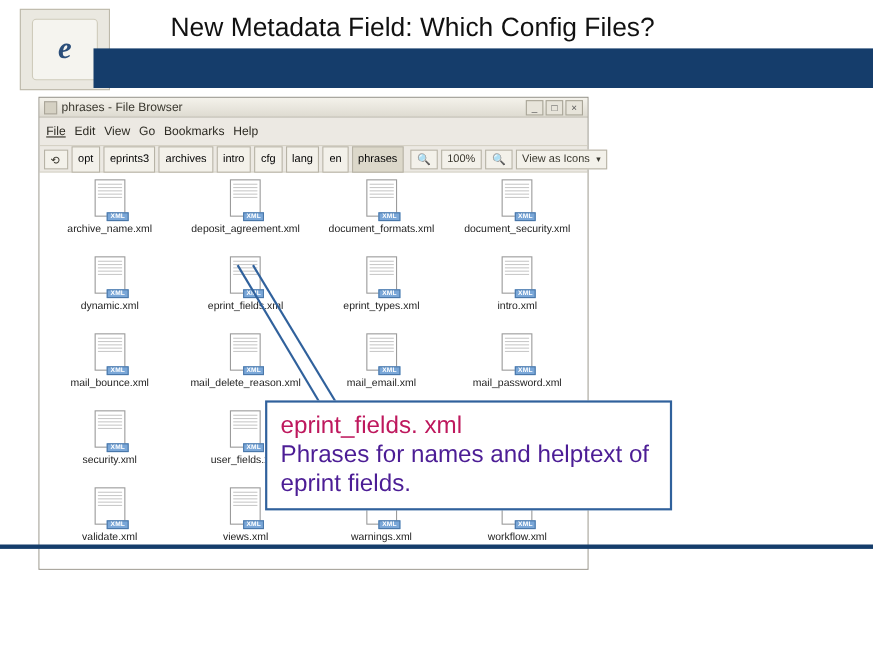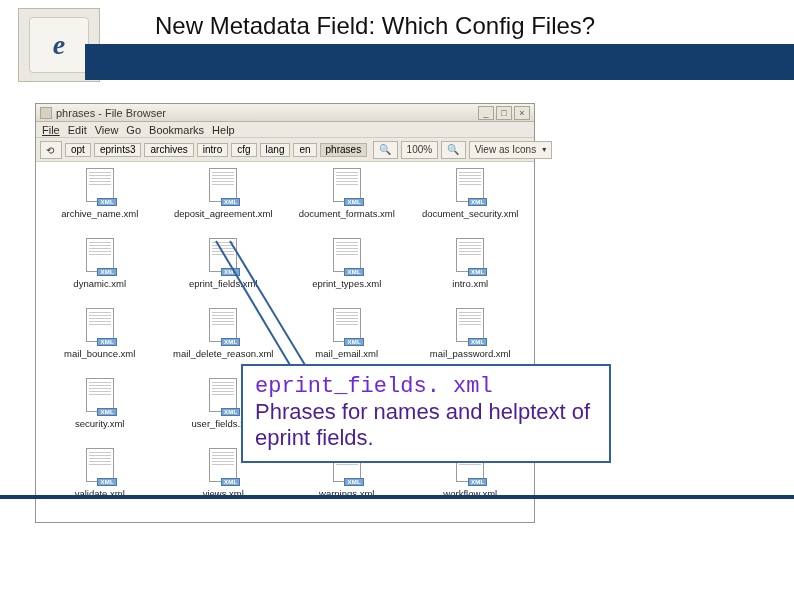--- a/index.html
+++ b/index.html
@@ -7,49 +7,49 @@
   body { width: 794px; height: 595px; background: #fff; font-family: Arial, Helvetica, sans-serif; position: relative; overflow: hidden; }
 
   
   .slide-header { position: relative; height: 80px; width: 100%; }
   .logo-box { position: absolute; left: 18px; top: 8px; width: 82px; height: 74px; background: #eae8e0; border: 1px solid #bdb9aa; }
   .logo-inner { position: absolute; left: 10px; top: 8px; width: 60px; height: 56px; background: #f5f4ef; border: 1px solid #cfcbbb; border-radius: 4px; display:flex; align-items:center; justify-content:center; color:#2b4e7a; font-style: italic; font-weight: bold; font-size: 28px; font-family: Georgia, serif; }
   .blue-band { position: absolute; left: 85px; right: 0; top: 44px; height: 36px; background: #153d6b; }
   .slide-title { position: absolute; left: 155px; top: 12px; font-size: 24px; color: #111; }
 
   
-  .fb-window { position: absolute; left: 35px; top: 88px; width: 500px; background: #ece9e3; border: 1px solid #9a968e; font-size: 11px; margin-top: 15px; }
+  .fb-window { position: absolute; left: 35px; top: 88px; width: 500px; background: #ece9e3; border: 1px solid #9a968e; font-size: 11px; }
   .fb-titlebar { height: 18px; background: linear-gradient(#f4f2eb,#dedbd1); display:flex; align-items:center; padding: 0 4px; border-bottom: 1px solid #b7b3a7;}
   .fb-titlebar-icon { width: 12px; height: 12px; background: #d5d1c3; border:1px solid #aaa699; margin-right: 4px; }
   .fb-titlebar-text { flex: 1; font-size: 11px; color:#3a382f; }
   .fb-tb-buttons { display:flex; gap:2px; }
   .fb-tb-btn { width: 16px; height: 14px; background:#e7e4da; border:1px solid #a9a597; display:flex; align-items:center; justify-content:center; font-size:9px; color:#555; cursor:default;}
-  .fb-menubar { height: 16px; display:flex; align-items:center; gap: 8px; padding: 0 6px; color:#2d2b23; background:#ece9e3; border-bottom:1px solid #cfcbbe;}
+  .fb-menubar { height: 26px; display:flex; align-items:center; gap: 8px; padding: 0 6px; color:#2d2b23; background:#ece9e3; border-bottom:1px solid #cfcbbe;}
   .fb-menubar span { cursor: default; }
   .fb-menubar span u { text-decoration: underline; }
 
   .fb-toolbar { height: 24px; display:flex; align-items:center; gap: 3px; padding: 2px 4px; background:#ece9e3; border-bottom:1px solid #cfcbbe;}
   .tb-btn { height: 18px; padding: 0 5px; background:#f3f1ea; border:1px solid #b7b3a6; display:flex; align-items:center; gap:3px; font-size:10px; color:#3a382f; cursor:default;}
   .tb-icon { width:10px; height:10px; }
 
-  .crumb { background:#f3f1ea; border:1px solid #b7b3a6; height:14px; padding:0 5px; display:flex; align-items:center; font-size:10px;}
+  .crumb { background:#f3f1ea; border:1px solid #b7b3a6; height:24px; padding:0 5px; display:flex; align-items:center; font-size:10px;}
   .crumb.active { background:#dcd8ca; }
 
   .fb-content { background:#fff; min-height: 360px; padding: 6px 2px 10px 2px; display:grid; grid-template-columns: repeat(4, 1fr); row-gap: 6px; }
 
   .file-item { display:flex; flex-direction:column; align-items:center; text-align:center; font-size: 9.5px; color:#222; cursor:default; }
   .file-icon { width: 34px; height: 38px; position: relative; margin-bottom: 2px; }
   .file-paper { position:absolute; left:3px; top:0; width:28px; height:34px; background:#fff; border:1px solid #9b9b9b; }
   .file-lines { position:absolute; left:6px; top:4px; width:22px; }
   .file-lines i { display:block; height:1px; background:#c9c9c9; margin-bottom:2px; }
   .xml-badge { position:absolute; right:0; bottom:0; font-size:6px; padding:0 2px; background:#7aa7d8; color:#fff; border:1px solid #4a78aa; font-weight:bold; letter-spacing:0.2px;}
 
   
   .callout { position:absolute; left: 241px; top: 364px; width: 370px; background:#fff; border:2px solid #30619c; padding: 8px 12px 10px 12px; }
-  .callout .t1 { font-size: 22px; color:#6d28d9; margin:0;font-family:Liberation Mono, monospace; }
+  .callout .t1 { font-size: 22px; color:#be185d; margin:0; }
   .callout .t2 { font-size: 22px; color:#4c1d95; margin:0; }
 
   .pointer-svg { position:absolute; left: 180px; top: 235px; pointer-events:none; }
 
   .bottom-rule { position:absolute; left: 0; right: 0; top: 495px; height: 4px; background:#153d6b; }
   .mag1 { color:#b74a1b; }
   .mag2 { color:#3b6ea8; }
 </style>
 </head>
 <body>

